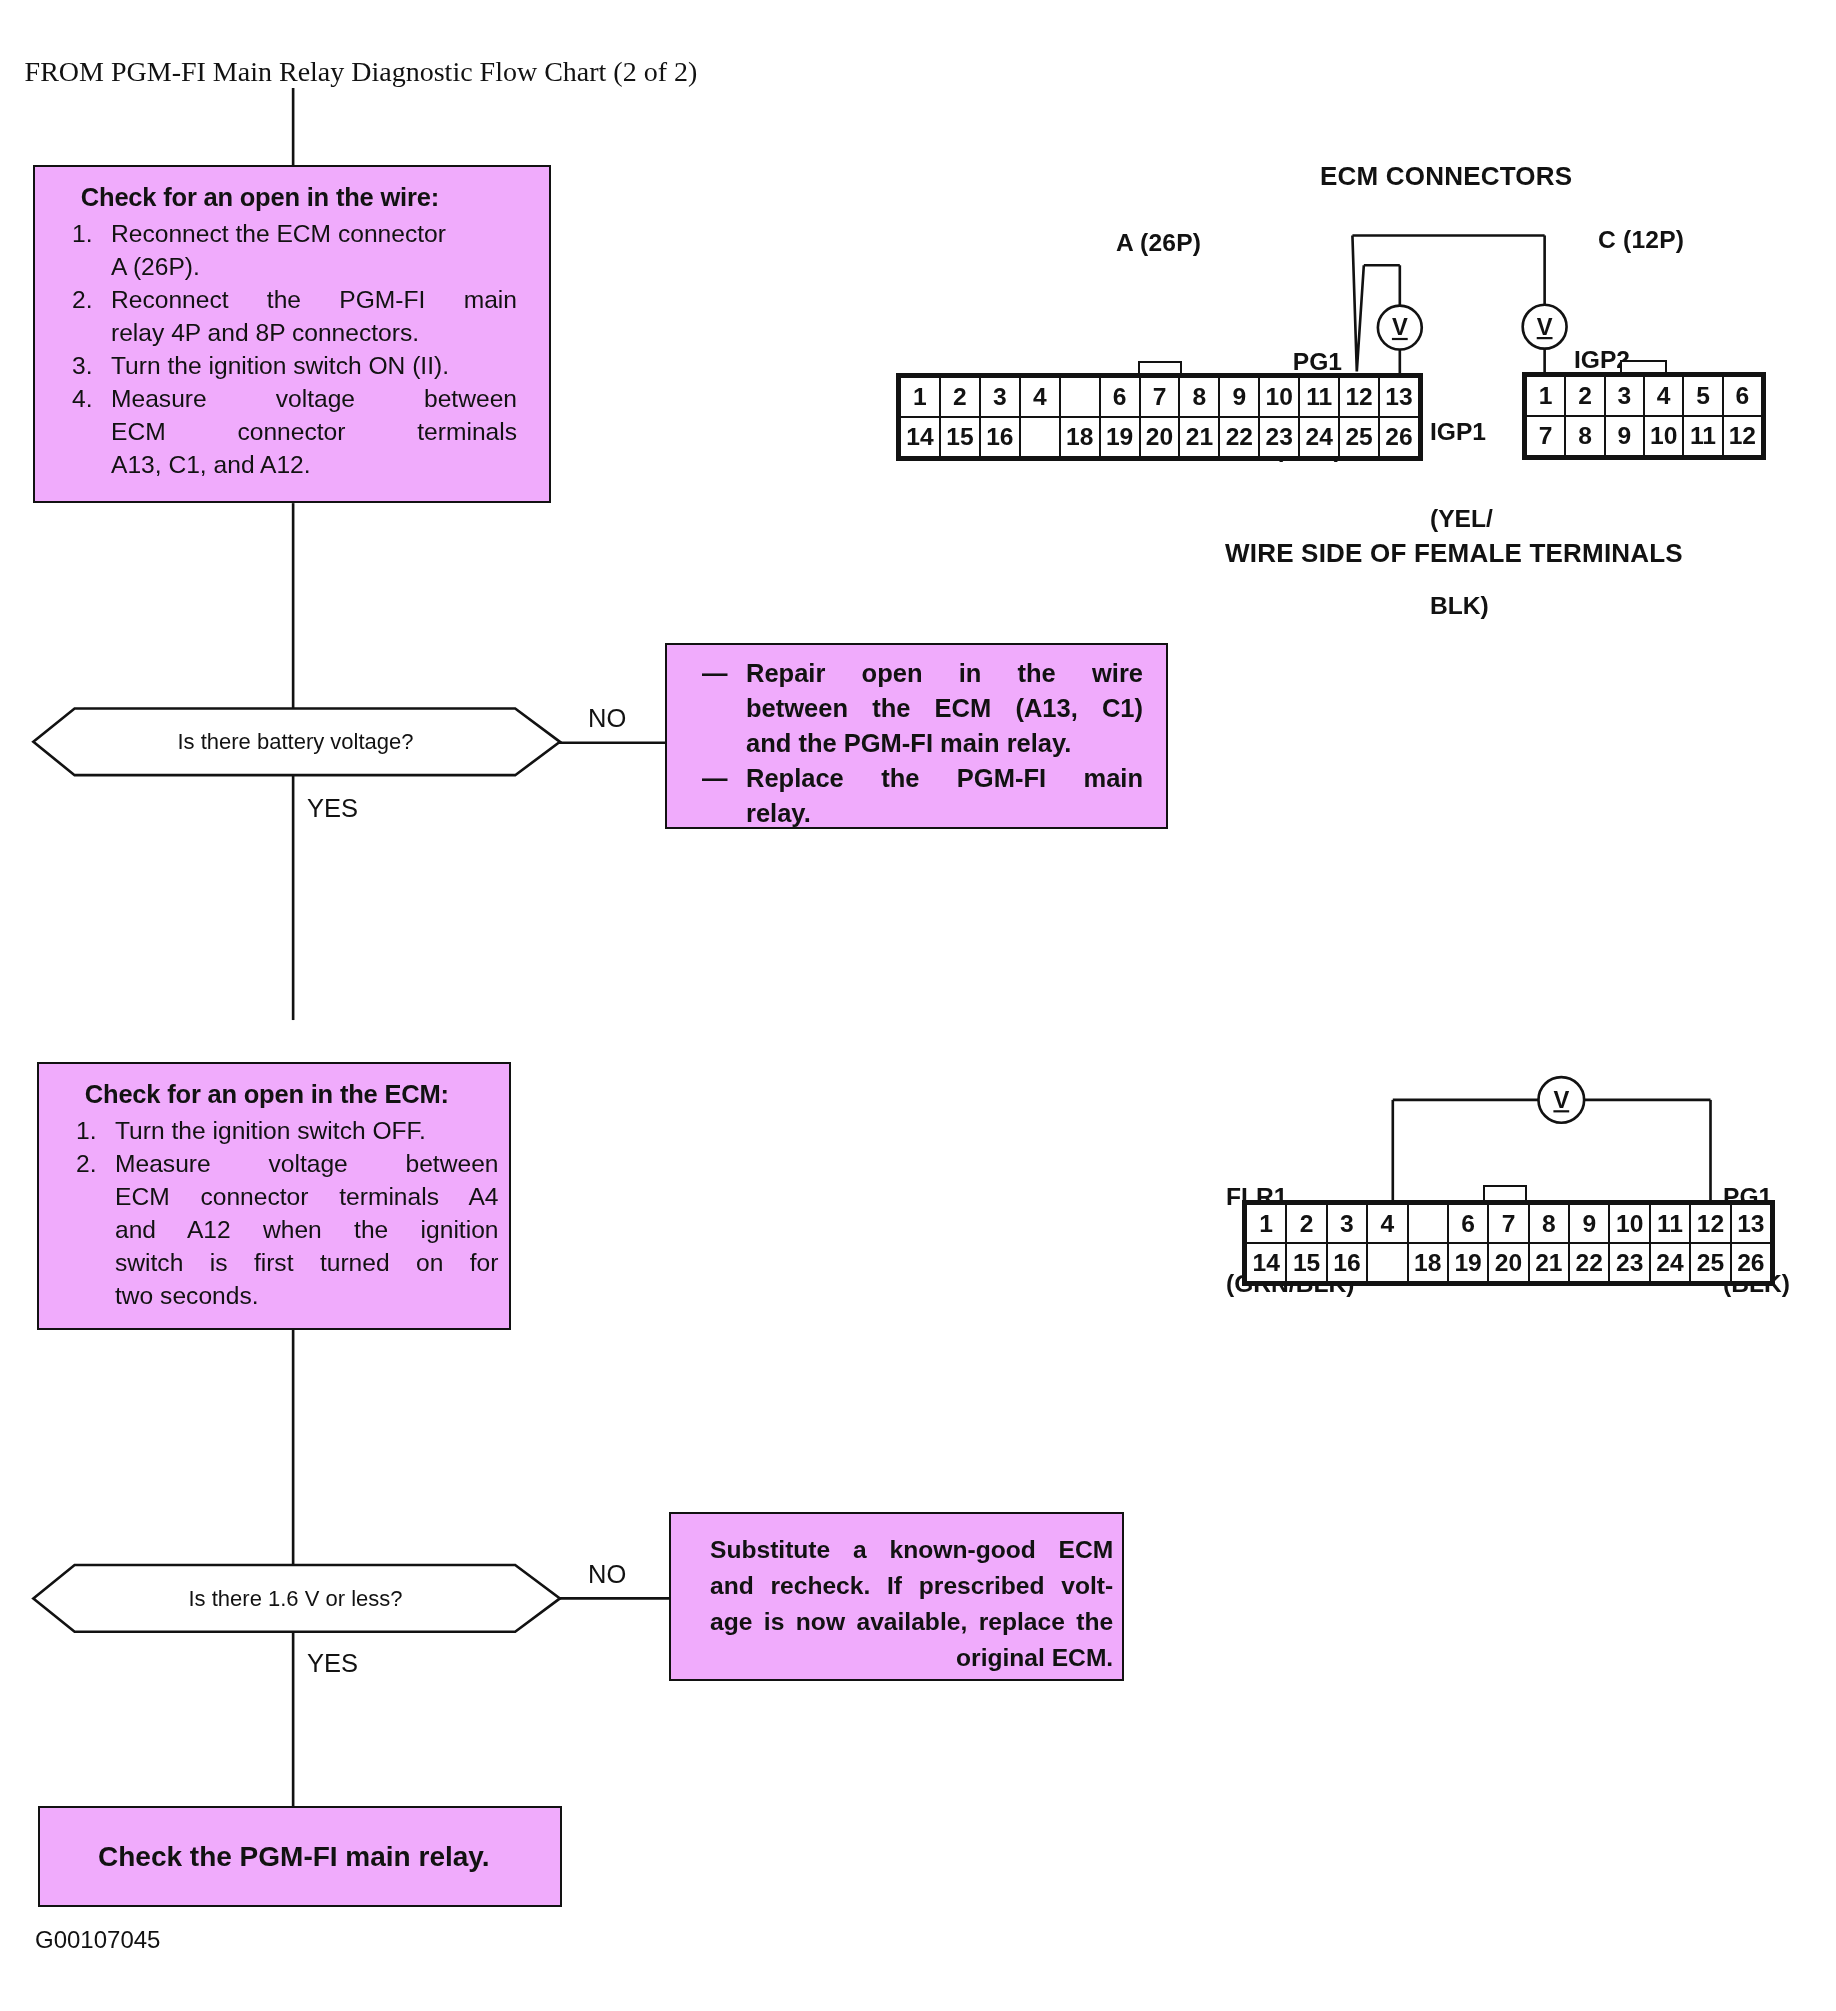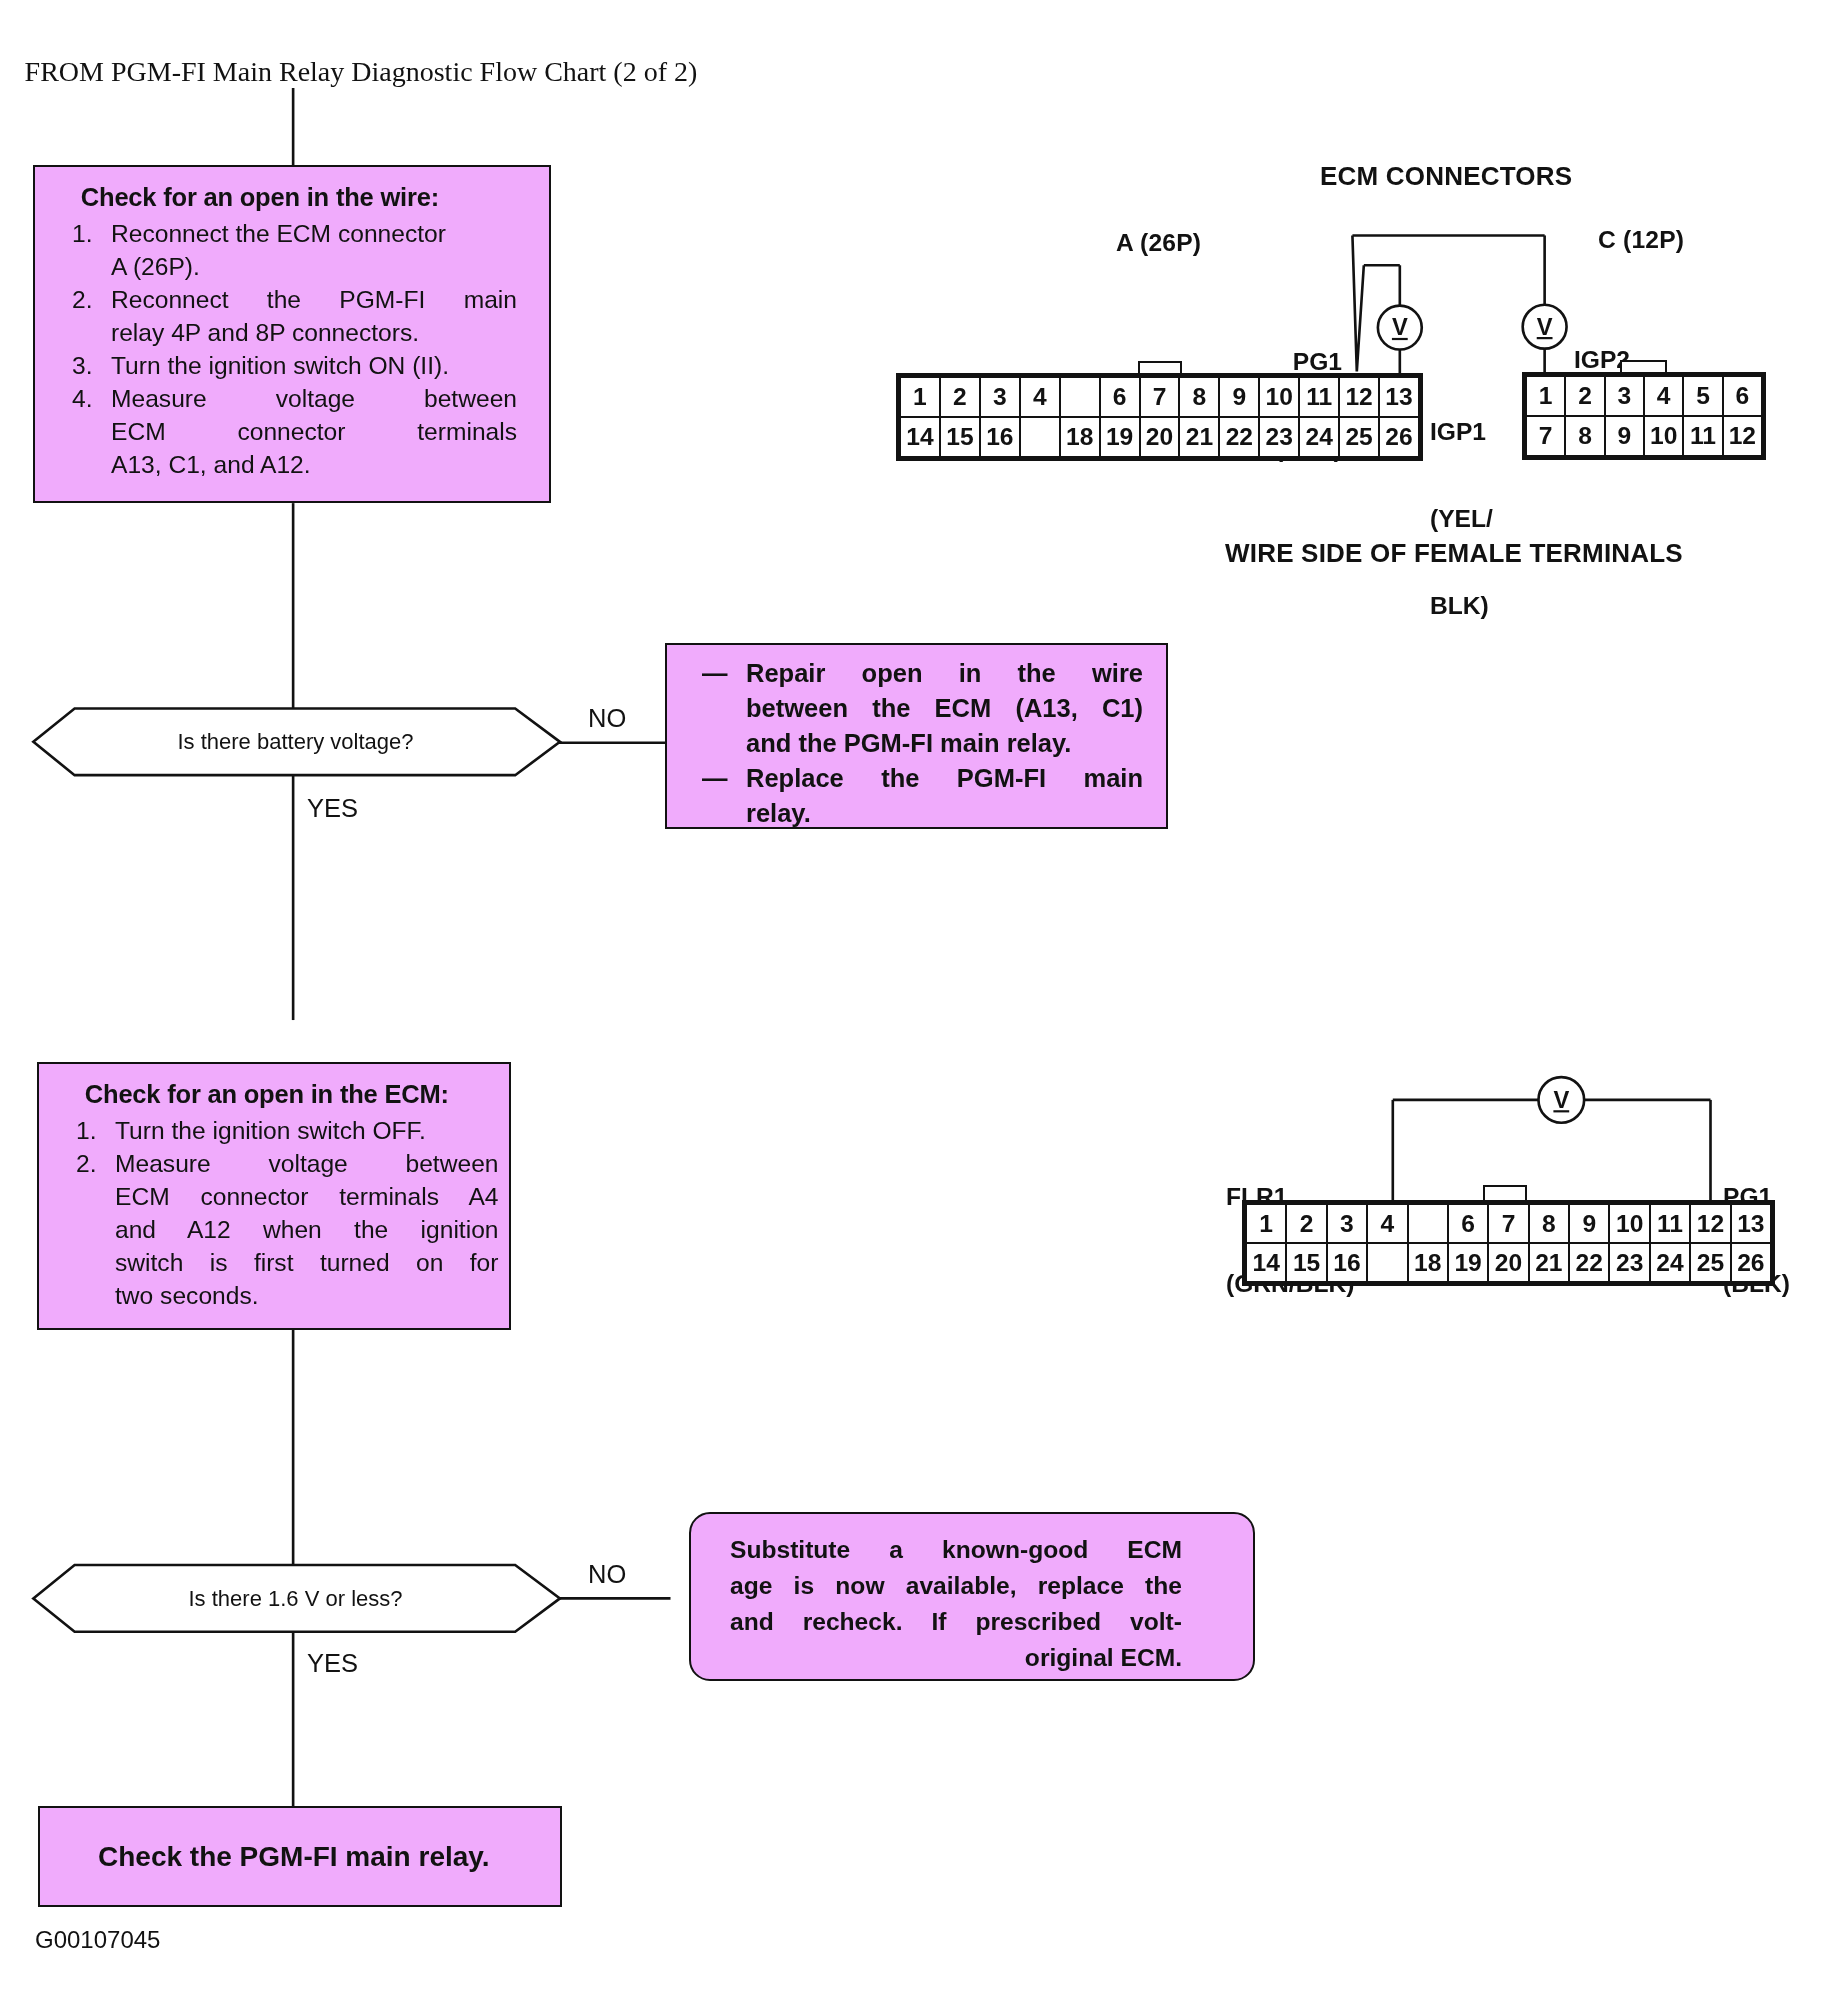--- a/index.html
+++ b/index.html
@@ -185,33 +185,33 @@
           <span class="ln-num"></span>
           <div class="ln-text">two seconds.</div>
         </div>
       </div>
   </div>
 
   <div class="hexlabel" style="left:75px;top:1565px;width:441px;height:67px;">Is there 1.6 V or less?</div>
   <div class="branch" style="left:588px;top:1560px;">NO</div>
   <div class="branch" style="left:307px;top:1649px;">YES</div>
 
-  <div class="flowbox box-substitute" style="left:689px;top:1512px;width:566px;height:169px;padding:17.6px 8.8px 0 39px;border-radius:21px;">
+  <div class="flowbox box-substitute" style="left:669px;top:1512px;width:455px;height:169px;padding:17.6px 8.8px 0 39px;">
     <div>
         <div class="ln">
           <span class="ln-num"></span>
           <div class="ln-text jt">Substitute a known-good ECM</div>
         </div>
         <div class="ln">
           <span class="ln-num"></span>
+          <div class="ln-text jt">and recheck. If prescribed volt-</div>
+        </div>
+        <div class="ln">
+          <span class="ln-num"></span>
           <div class="ln-text jt">age is now available, replace the</div>
-        </div>
-        <div class="ln">
-          <span class="ln-num"></span>
-          <div class="ln-text jt">and recheck. If prescribed volt-</div>
         </div>
         <div class="ln">
           <span class="ln-num"></span>
           <div class="ln-text">original ECM.</div>
         </div>
       </div>
   </div>
 
   <div class="flowbox final-text" style="left:38px;top:1806px;width:524px;height:101px;">Check the PGM-FI main relay.</div>
 

